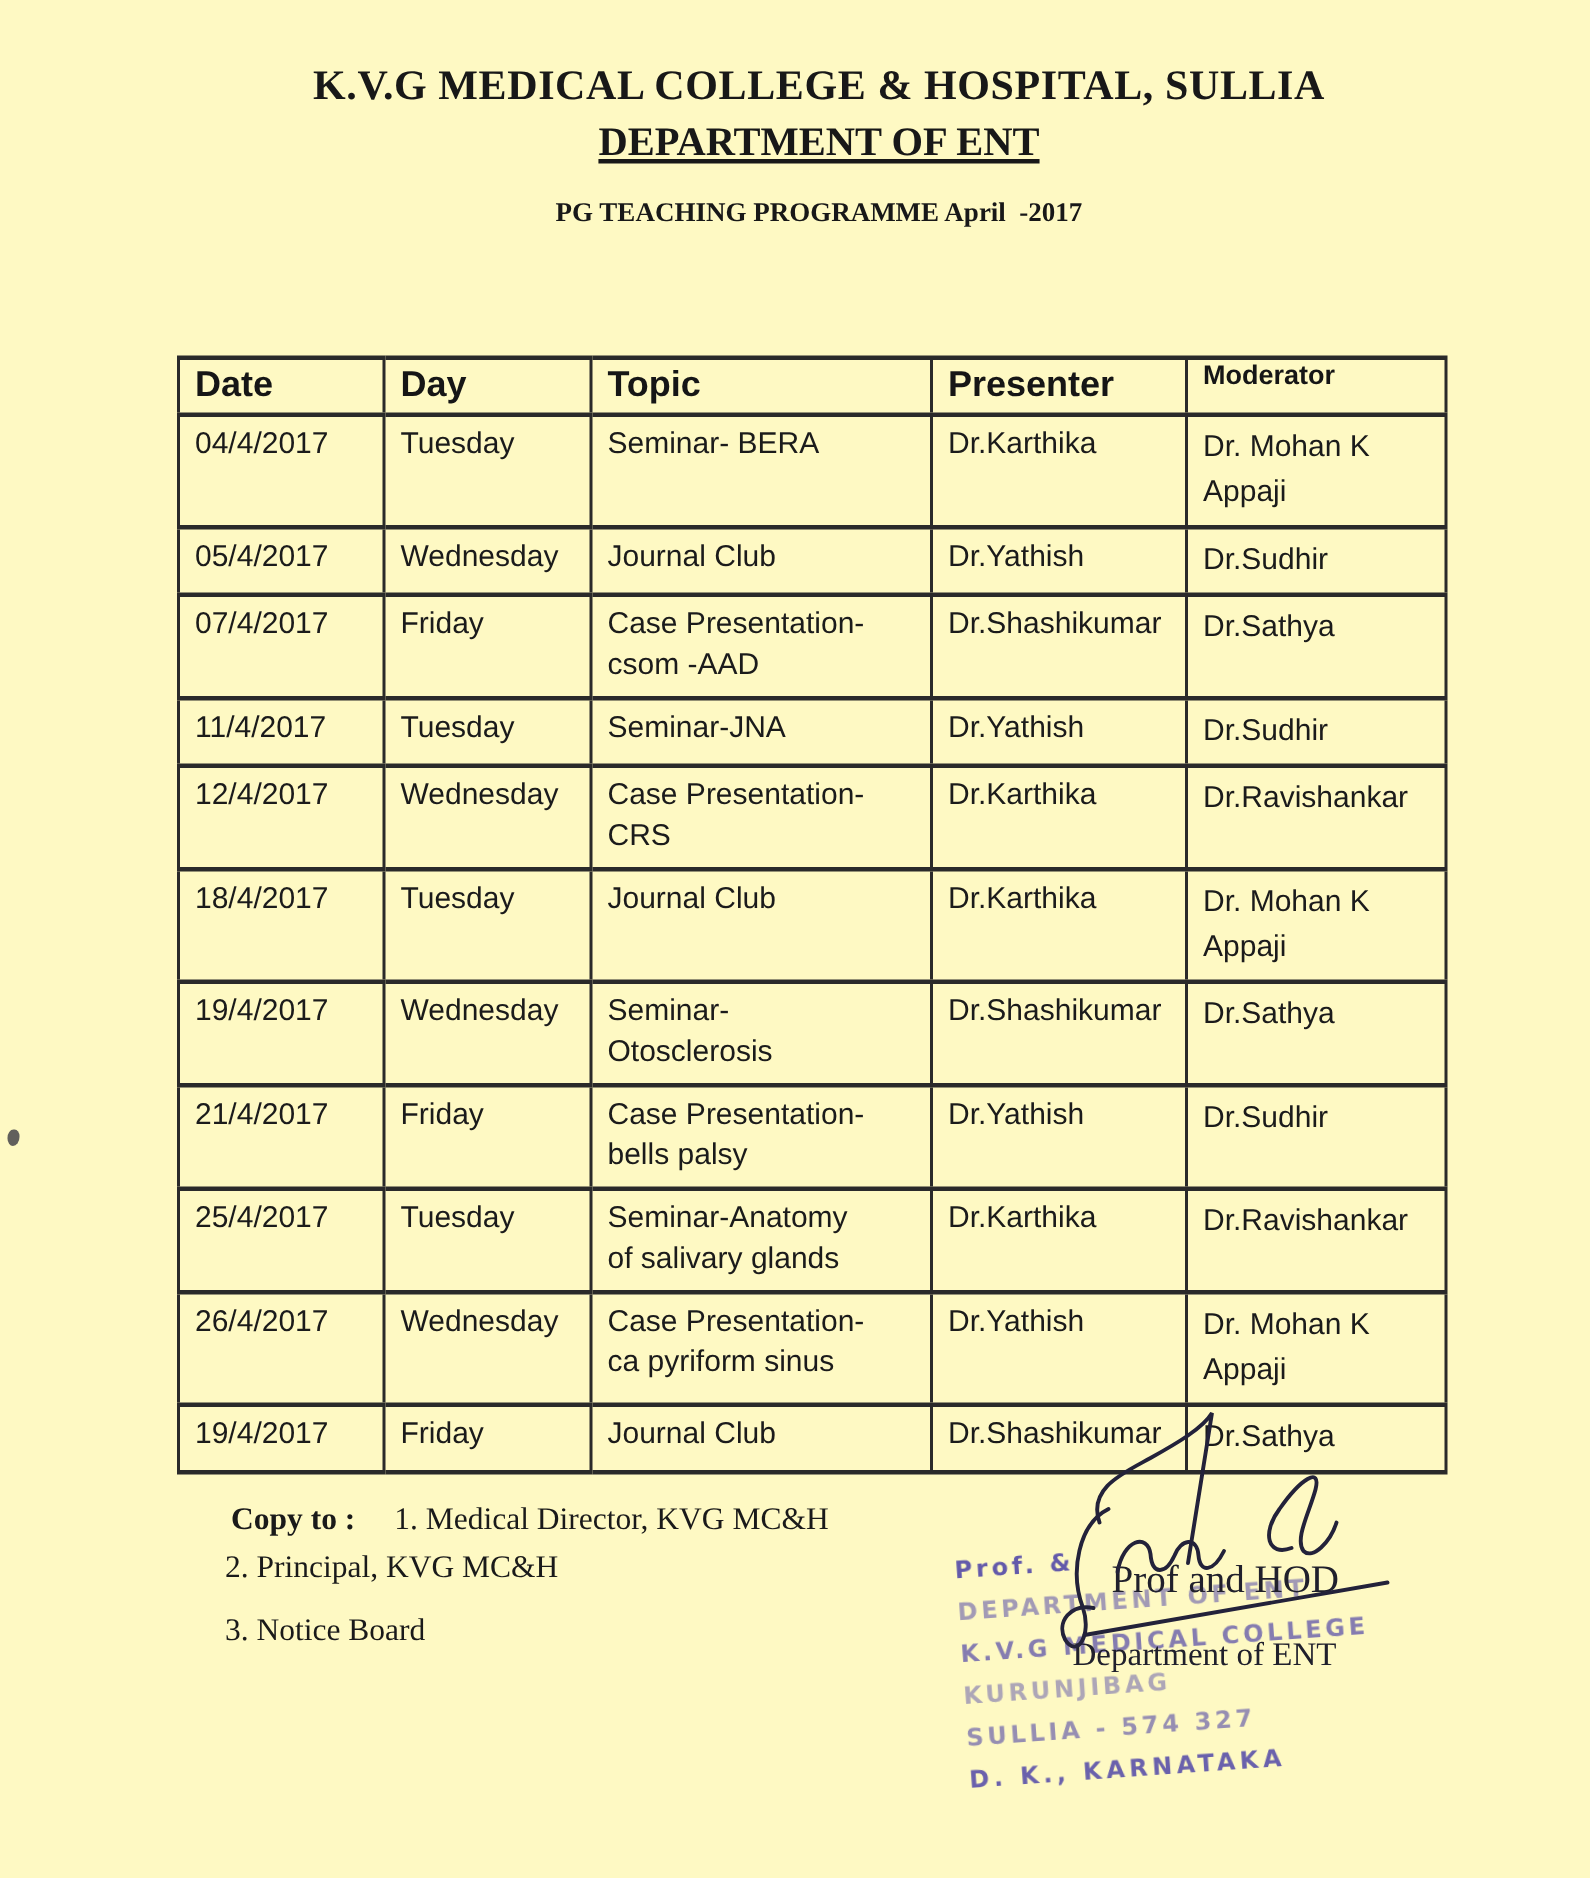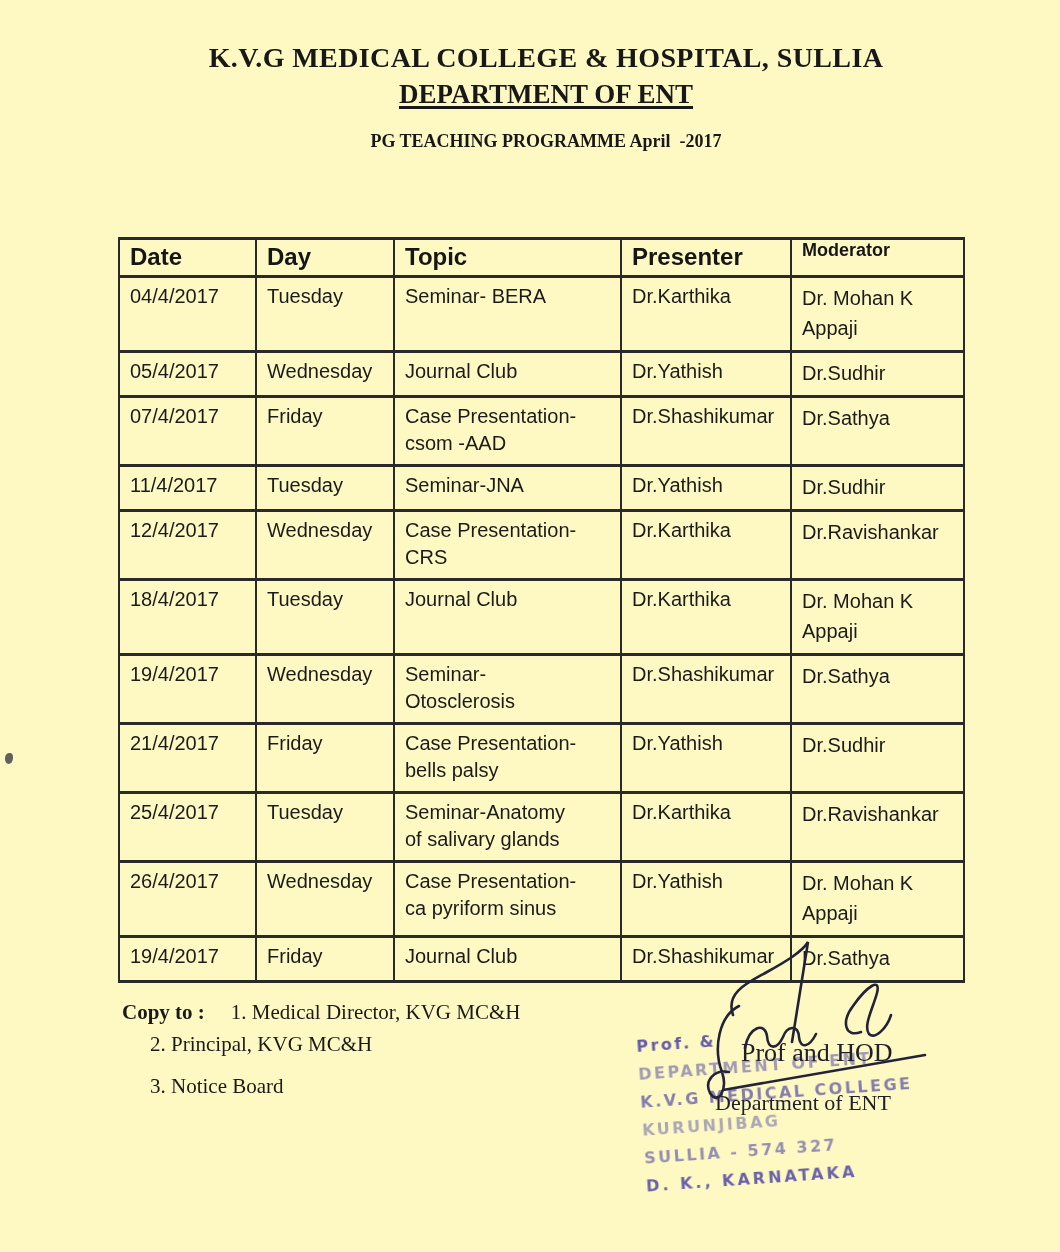--- a/index.html
+++ b/index.html
@@ -38,21 +38,21 @@
     font-size:20px; padding:5px 10px 7px; line-height:1.35;
     white-space:pre-line; color:#1b1b1b;
   }
   .schedule td.cell-moderator { line-height:1.5; }
 
   
   .copy-to {
     position:absolute; left:122px; top:1000px;
     font-family:"Liberation Serif", serif; font-size:21px; color:#1a1a1a;
   }
-  .copy-line1 .copy-label { font-weight:700; }
+  .copy-line1 .copy-label { font-weight:700;margin-left:32px; }
   .copy-line1 .copy-item-first { margin-left:26px; }
   .copy-item { margin-left:28px; }
   .copy-item.gap-sm { margin-top:7px; }
   .copy-item.gap-lg { margin-top:17px; }
 
   
   .signature-block { position:absolute; left:615px; top:920px; width:370px; height:315px; }
   .stamp {
     position:absolute; left:26px; top:103px; width:280px;
     transform:rotate(-4deg); z-index:1;

